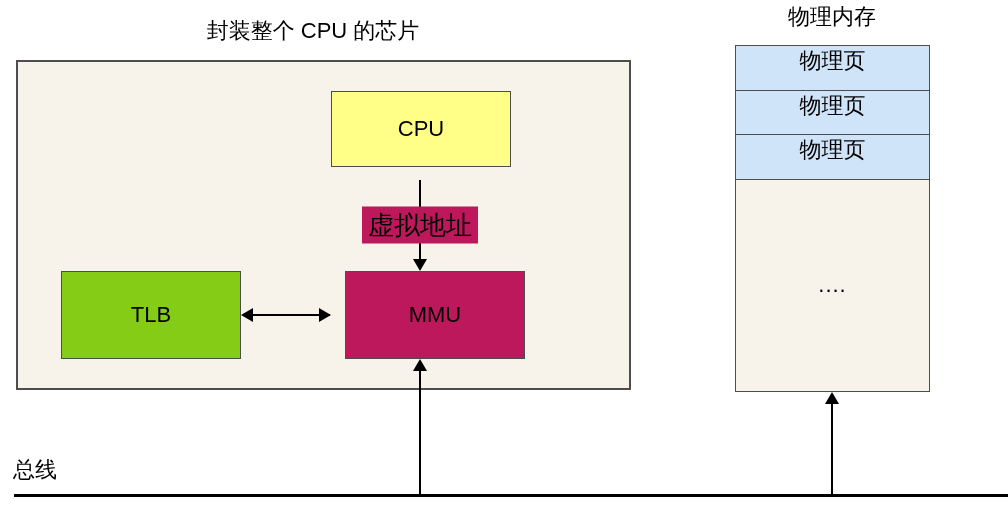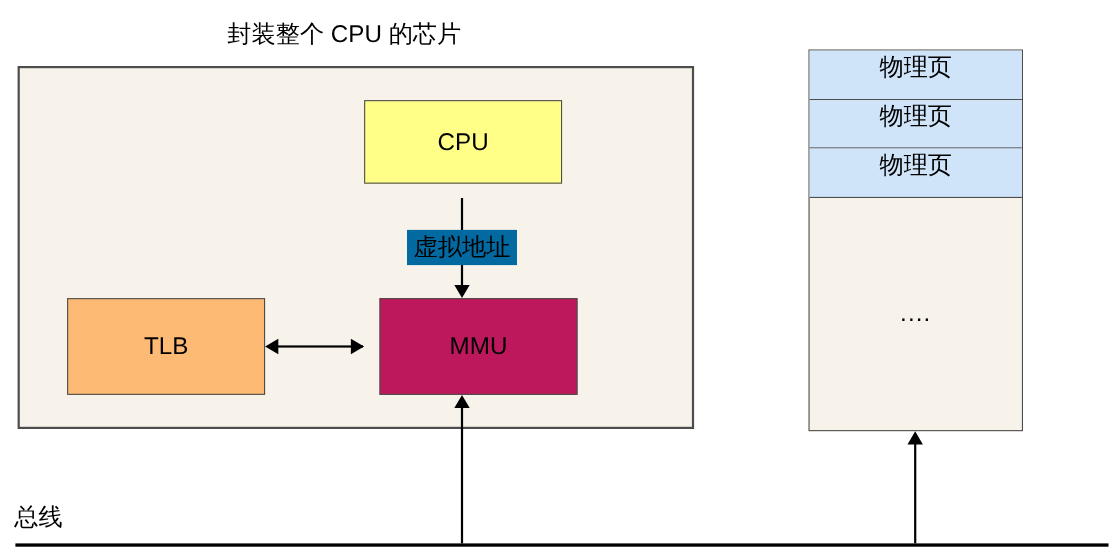--- a/index.html
+++ b/index.html
@@ -30,38 +30,38 @@
   }
   .node {
     position: absolute;
     border: 1.5px solid #4d4d4d;
     display: flex;
     align-items: center;
     justify-content: center;
     font-size: 22px;
   }
   .cpu { left: 331px; top: 91px;  width: 180px; height: 76px; background: #ffff88; }
-  .tlb { left: 61px;  top: 271px; width: 180px; height: 88px; background: #fdba74; }
+  .tlb { left: 61px;  top: 271px; width: 180px; height: 88px; background: #84cc16; }
   .mmu { left: 345px; top: 271px; width: 180px; height: 88px; background: #be185d; }
 
   .vline { position: absolute; width: 2px; background: #000000; }
   .hline { position: absolute; height: 2px; background: #000000; }
 
   .ah { position: absolute; width: 0; height: 0; }
   .ah-down  { border-left: 7px solid transparent; border-right: 7px solid transparent; border-top: 12px solid #000; }
   .ah-up    { border-left: 7px solid transparent; border-right: 7px solid transparent; border-bottom: 12px solid #000; }
   .ah-left  { border-top: 7px solid transparent; border-bottom: 7px solid transparent; border-right: 12px solid #000; }
   .ah-right { border-top: 7px solid transparent; border-bottom: 7px solid transparent; border-left: 12px solid #000; }
 
   .edge-label {
     position: absolute;
     transform: translate(-50%, -50%);
-    background: #0369a1;
+    background: #be185d;
     padding: 1px 6px;
-    font-size: 22px;
+    font-size: 26px;
     white-space: nowrap;
     z-index: 3;
     text-align: center;
   }
 
   .mem-box {
     position: absolute;
     left: 735px; top: 45px;
     width: 195px; height: 347px;
     border: 1.5px solid #4d4d4d;
@@ -98,20 +98,21 @@
     width: 994px; height: 3px;
     background: #000000;
   }
 </style>
 </head>
 <body>
 
 <div class="canvas">
 
   <div class="title" style="left:163px; top:16px; width:300px;">封装整个 CPU 的芯片</div>
+  <div class="title" style="left:732px; top:2px; width:200px;">物理内存</div>
 
   <div class="chip-box"></div>
 
   <div class="node cpu">
     <span>CPU</span>
   </div>
   <div class="node tlb">
     <span>TLB</span>
   </div>
   <div class="node mmu">

